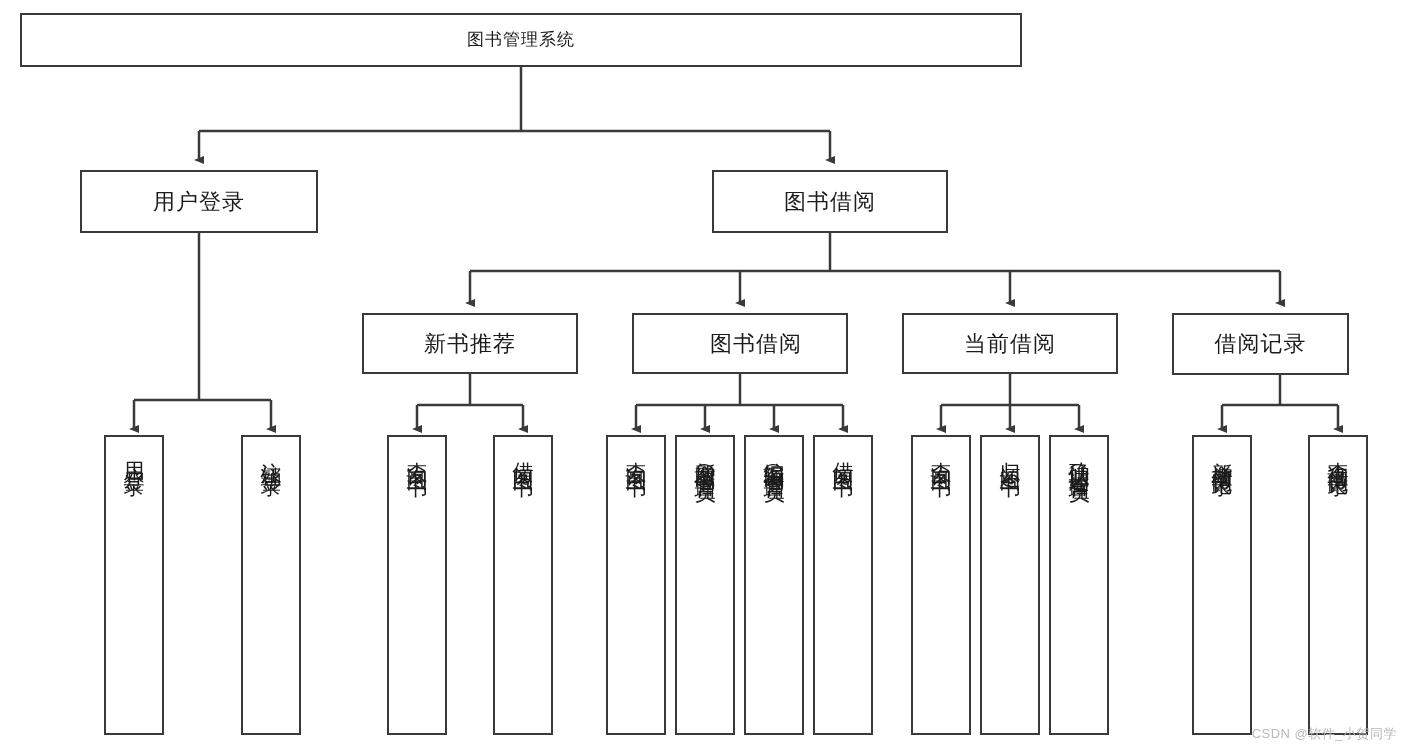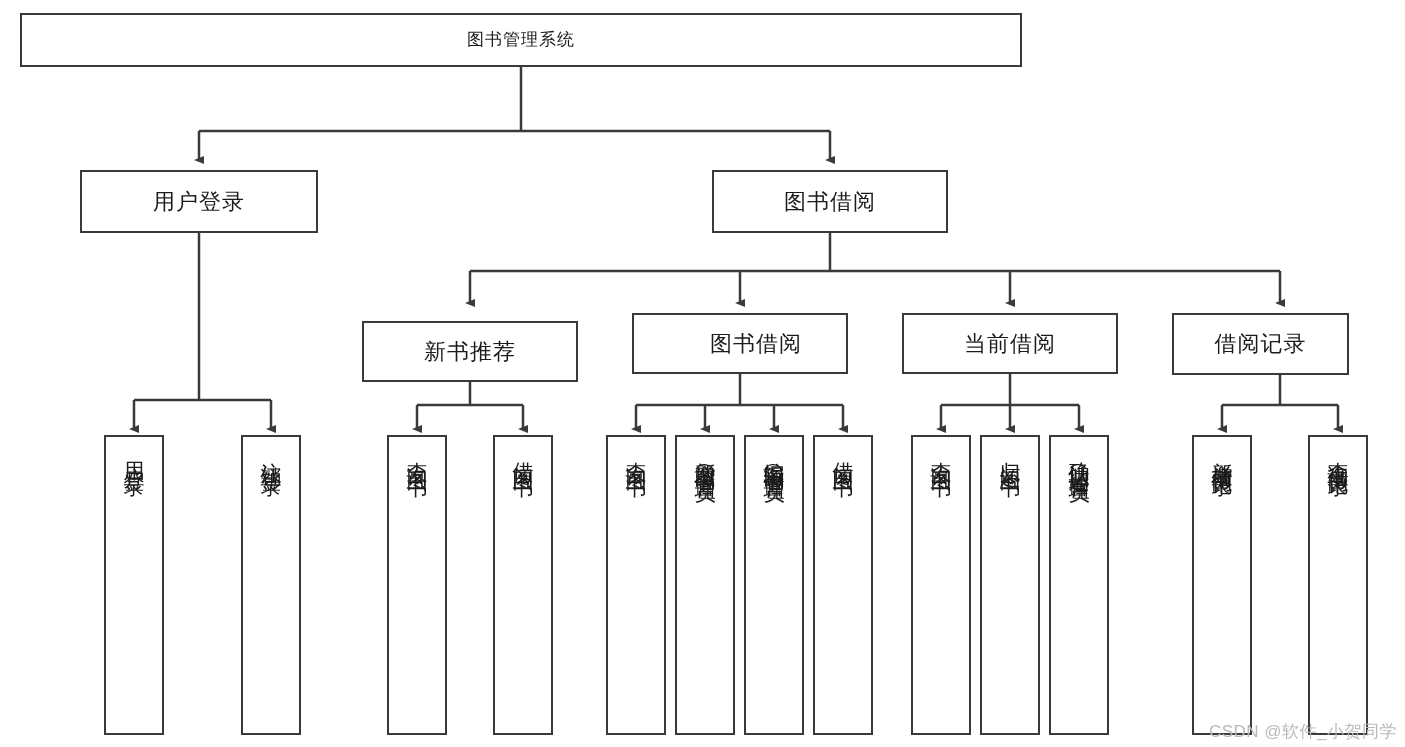--- a/index.html
+++ b/index.html
@@ -62,21 +62,21 @@
     letter-spacing: 5px;
     white-space: nowrap;
   }
   .node.v.tall .label {
     letter-spacing: 3px;
   }
   .watermark {
     position: absolute;
     right: 8px;
     bottom: 4px;
-    font-size: 17px;
+    font-size: 13px;
     color: #b9b9b9;
     white-space: nowrap;
     letter-spacing: 0.5px;
   }
 </style>
 </head>
 <body>
 
 <div id="canvas">
 
@@ -134,21 +134,21 @@
     <span class="label">图书管理系统</span>
   </div>
 
   <div class="node h" style="left:80px; top:170px; width:238px; height:63px;">
     <span class="label">用户登录</span>
   </div>
   <div class="node h" style="left:712px; top:170px; width:236px; height:63px;">
     <span class="label">图书借阅</span>
   </div>
 
-  <div class="node h" style="left:362px; top:313px; width:216px; height:61px;margin-top:8px;">
+  <div class="node h" style="left:362px; top:313px; width:216px; height:61px;">
     <span class="label">新书推荐</span>
   </div>
   <div class="node h" style="left:632px; top:313px; width:216px; height:61px;padding-left:32px;">
     <span class="label">图书借阅</span>
   </div>
   <div class="node h" style="left:902px; top:313px; width:216px; height:61px;">
     <span class="label">当前借阅</span>
   </div>
   <div class="node h" style="left:1172px; top:313px; width:177px; height:62px;">
     <span class="label">借阅记录</span>

